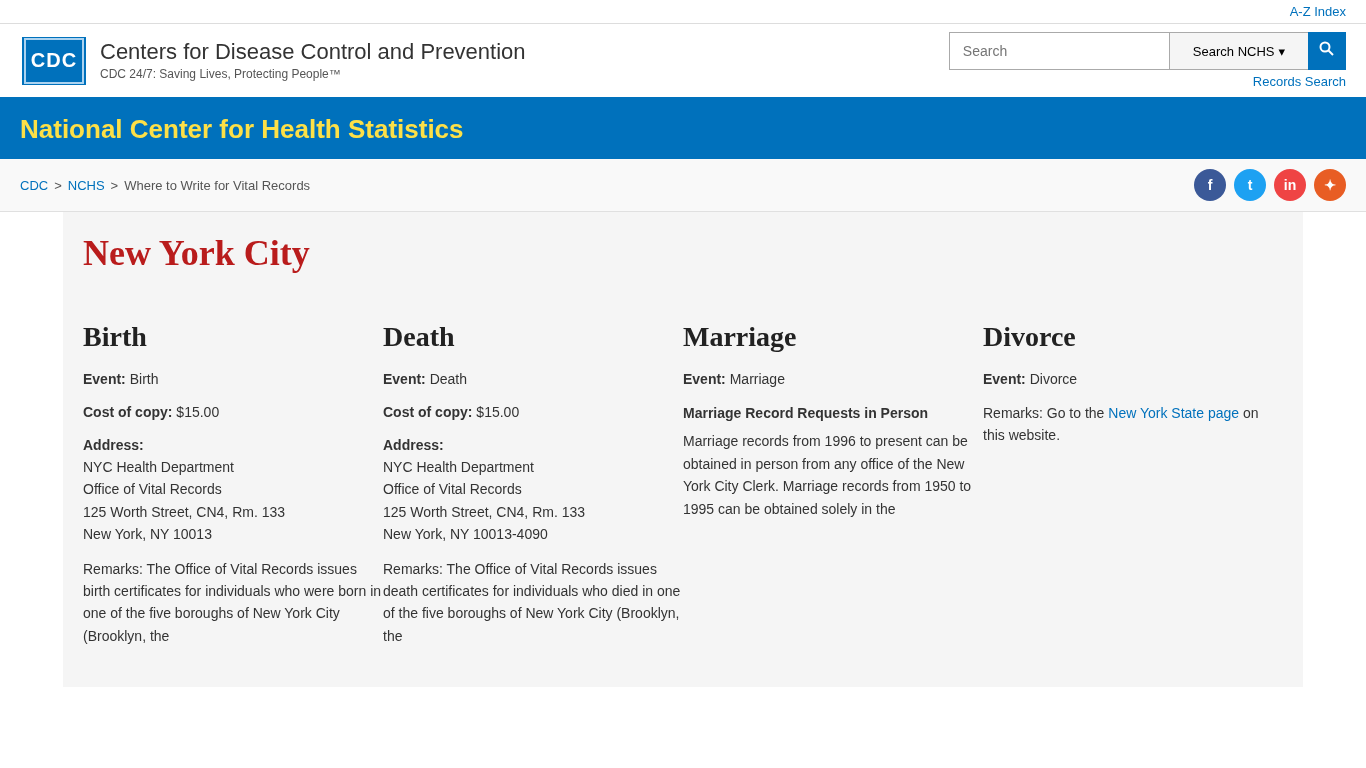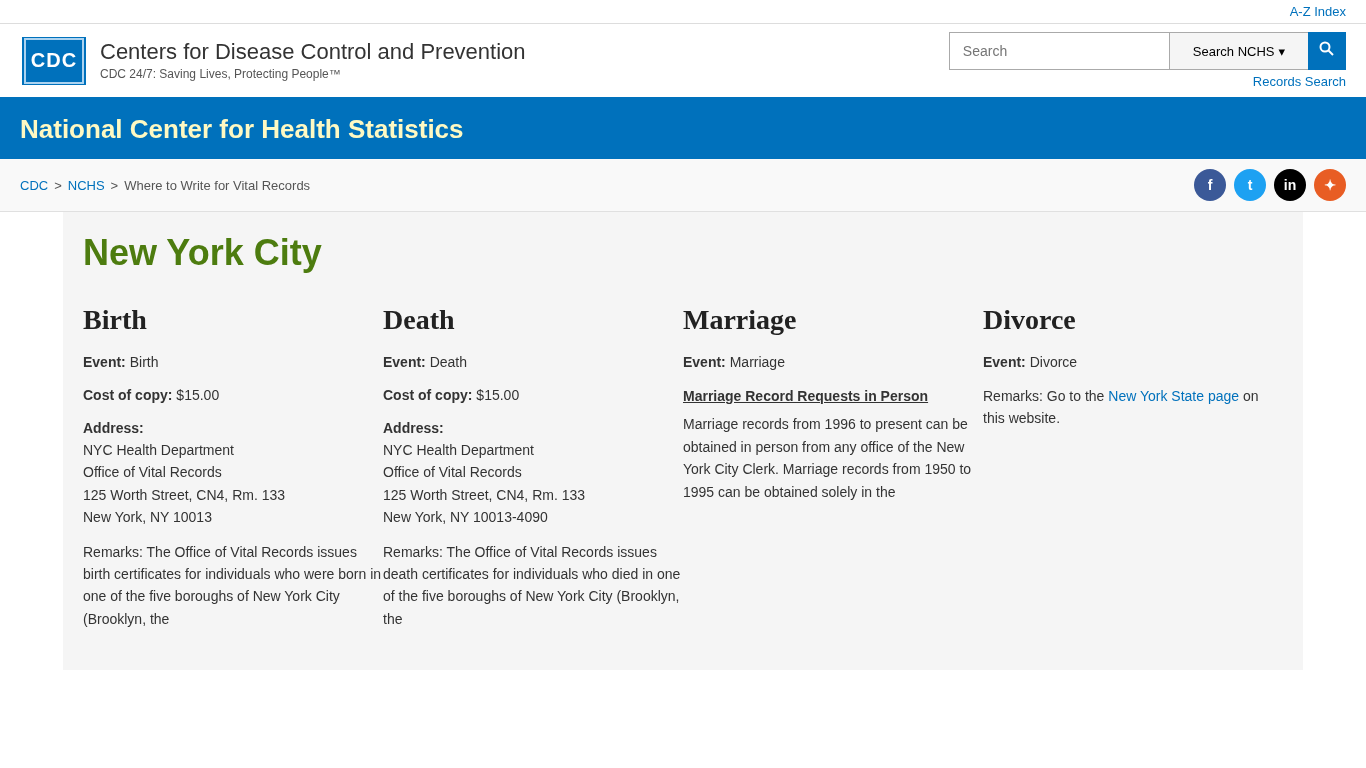--- a/index.html
+++ b/index.html
@@ -88,21 +88,21 @@
       justify-content: center;
       font-size: 16px;
     }
     #advanced-search-link { color: #0071bc; font-size: 13px; text-decoration: none; }
 
     
     #blue-banner {
       background: #0071bc;
       padding: 14px 20px;
     }
-    #blue-banner h1 { color: #fef9c3; font-size: 26px; font-weight: bold; }
+    #blue-banner h1 { color: #fde047; font-size: 26px; font-weight: bold; }
 
     
     #breadcrumb-bar {
       padding: 10px 20px;
       background: #f9f9f9;
       border-bottom: 1px solid #e0e0e0;
       display: flex;
       align-items: center;
       justify-content: space-between;
     }
@@ -118,54 +118,54 @@
       align-items: center;
       justify-content: center;
       color: #fff;
       font-size: 14px;
       font-weight: bold;
       cursor: pointer;
       text-decoration: none;
     }
     .social-fb { background: #3b5998; }
     .social-tw { background: #1da1f2; }
-    .social-li { background: #000000; }
+    .social-li { background: #ef4444; }
     .social-other { background: #e85d24; }
 
     
     #main-content {
       max-width: 1240px;
       margin: 0 auto;
       padding: 20px 20px 40px;
       background: #f5f5f5;
     }
     #page-title {
       font-size: 36px;
       font-weight: bold;
-      color: #4d7c0f;
-      margin-bottom: 30px;
-      font-family: Liberation Sans, sans-serif;
+      color: #b91c1c;
+      margin-bottom: 47px;
+      font-family: Liberation Serif, serif;
     }
     #records-grid {
       display: grid;
       grid-template-columns: 1fr 1fr 1fr 1fr;
     }
     .record-column h2 {
       font-size: 28px;
       font-weight: bold;
       color: #222;
       margin-bottom: 16px;
       font-family: Georgia, serif;
     }
     .record-field { margin-bottom: 12px; line-height: 1.5; }
     .record-field .field-label { font-weight: bold; }
     .record-field .field-value { font-weight: normal; }
     .address-block { line-height: 1.6; }
     .remarks-section { margin-top: 10px; line-height: 1.6; }
-    .subsection-title { font-weight: bold; margin-top: 12px; margin-bottom: 6px; text-decoration: underline; }
+    .subsection-title { font-weight: bold; margin-top: 12px; margin-bottom: 6px; }
     a.inline-link { color: #0071bc; text-decoration: none; }
     .record-column .remarks-text { line-height: 1.6; }
   </style>
 </head>
 <body>
 
 <div id="top-bar">
   <a href="#">A-Z Index</a>
 </div>
 

